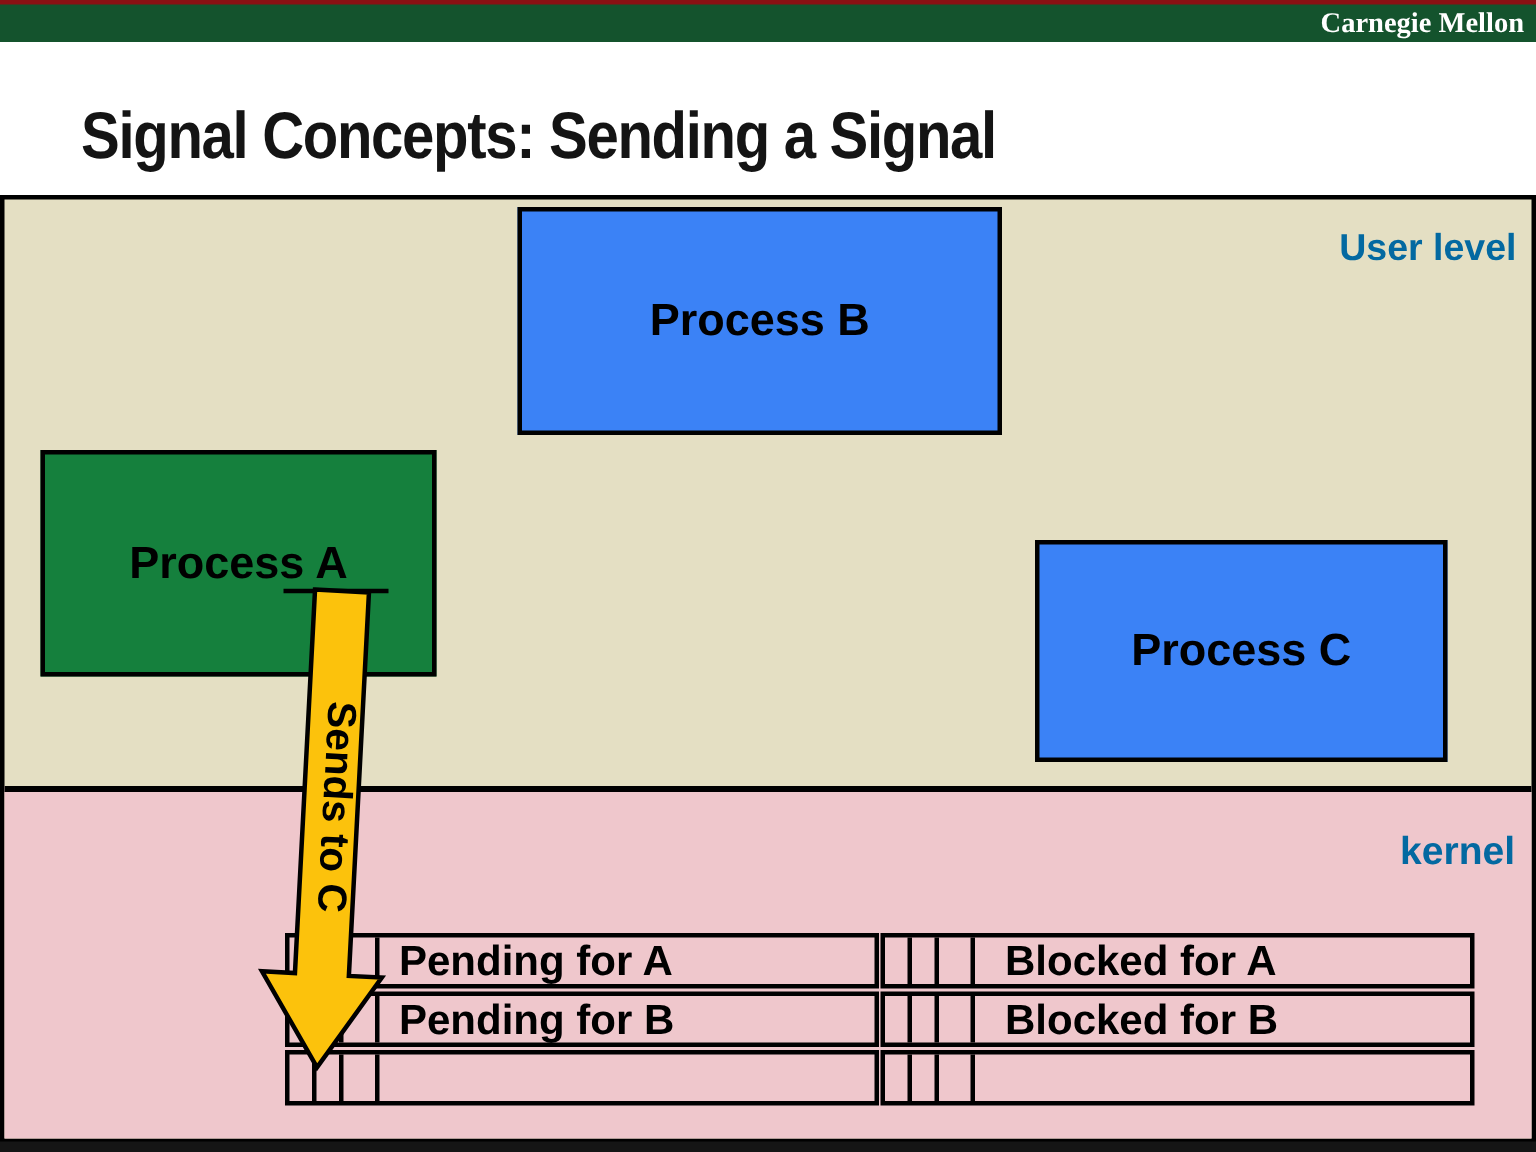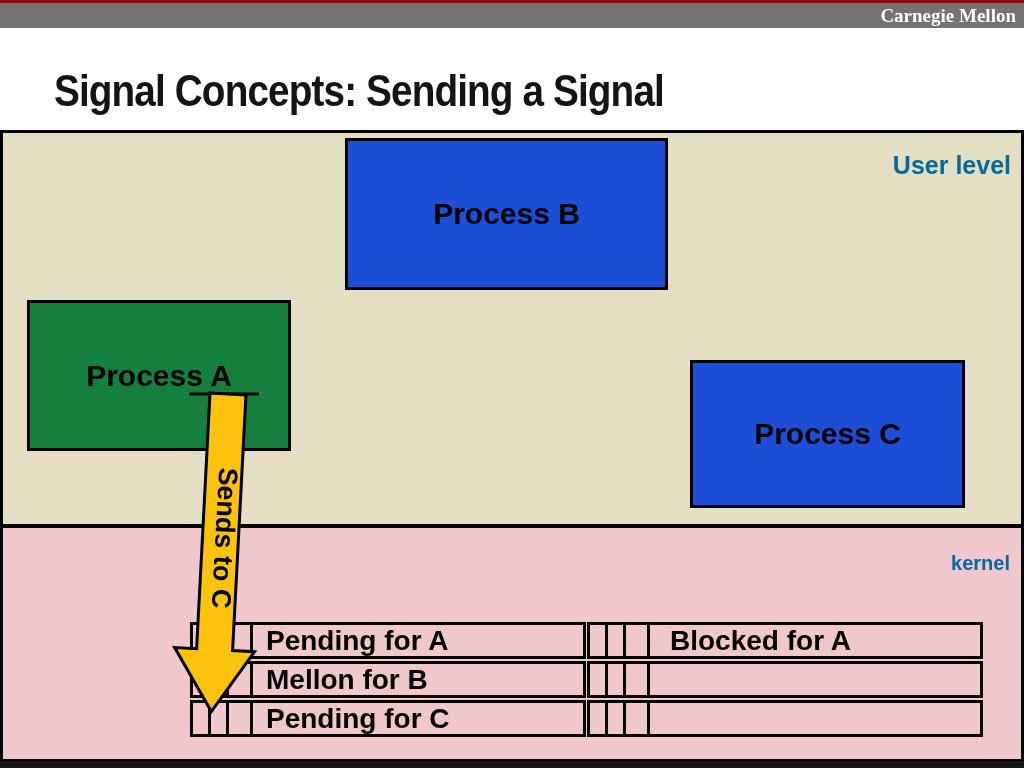--- a/index.html
+++ b/index.html
@@ -3,21 +3,21 @@
 <meta charset="utf-8">
 <style>
   html,body{margin:0;padding:0;background:#fff;}
   #slide{
     position:relative;width:1024px;height:768px;overflow:hidden;
     font-family:"Liberation Sans",sans-serif;background:#fff;
   }
   
   .topbar{
     position:absolute;left:0;top:0;width:1024px;height:28px;
-    background:#737373;border-top:3px solid #8a1013;box-sizing:border-box;
+    background:#14532d;border-top:3px solid #8a1013;box-sizing:border-box;
     display:flex;justify-content:flex-end;align-items:center;
   }
   .brand{
     color:#fff;font-family:"Liberation Serif",serif;font-weight:bold;
     font-size:19px;padding-right:8px;line-height:1;
   }
   .title{
     position:absolute;left:54px;top:66px;color:#141414;
     font-size:44px;font-weight:bold;letter-spacing:-1px;white-space:nowrap;
     transform:scaleX(0.88);transform-origin:left center;
@@ -31,26 +31,26 @@
     position:absolute;left:3px;top:524px;width:1018px;height:235px;
     background:#efc7cc;border-top:4px solid #000;box-sizing:border-box;
   }
   .bottom-strip{
     position:absolute;left:0;top:761px;width:1024px;height:7px;background:#151515;
   }
   .region-label{
     position:absolute;font-weight:bold;color:#0369a1;white-space:nowrap;
   }
   #user-level-label{top:151px;right:13px;font-size:25px;}
-  #kernel-label{top:552px;right:14px;font-size:20px;}
+  #kernel-label{top:552px;right:14px;font-size:26px;}
   
   .process{
     position:absolute;border:3px solid #000;box-sizing:border-box;
     display:flex;align-items:center;justify-content:center;
-    font-weight:bold;font-size:30px;color:#000;background:#1d4ed8;
+    font-weight:bold;font-size:30px;color:#000;background:#3b82f6;
   }
   #process-b{left:345px;top:138px;width:323px;height:152px;}
   #process-a{left:27px;top:300px;width:264px;height:151px;background:#15803d;}
   #process-c{left:690px;top:360px;width:275px;height:148px;}
   
   .sigtable{position:absolute;top:622px;}
   #pending-table{left:190px;}
   #blocked-table{left:587px;}
   .sigrow{
     width:396px;height:37px;border:3px solid #000;box-sizing:border-box;
@@ -100,41 +100,41 @@
     <div class="sigrow">
       <div class="bitcell c1"></div>
       <div class="bitcell c2"></div>
       <div class="bitcell c3"></div>
       <div class="rowlabel">Pending for A</div>
     </div>
     <div class="sigrow">
       <div class="bitcell c1"></div>
       <div class="bitcell c2"></div>
       <div class="bitcell c3"></div>
-      <div class="rowlabel">Mellon for B</div>
+      <div class="rowlabel">Pending for B</div>
     </div>
     <div class="sigrow">
       <div class="bitcell c1"></div>
       <div class="bitcell c2"></div>
       <div class="bitcell c3"></div>
-      <div class="rowlabel">Pending for C</div>
     </div>
   </div>
 
   <div id="blocked-table" class="sigtable">
     <div class="sigrow">
       <div class="bitcell c1"></div>
       <div class="bitcell c2"></div>
       <div class="bitcell c3"></div>
       <div class="rowlabel">Blocked for A</div>
     </div>
     <div class="sigrow">
       <div class="bitcell c1"></div>
       <div class="bitcell c2"></div>
       <div class="bitcell c3"></div>
+      <div class="rowlabel">Blocked for B</div>
     </div>
     <div class="sigrow">
       <div class="bitcell c1"></div>
       <div class="bitcell c2"></div>
       <div class="bitcell c3"></div>
     </div>
   </div>
 
   <svg id="arrow-svg" viewBox="0 0 1024 768">
     <line x1="189" y1="394" x2="259" y2="394" stroke="#000" stroke-width="3"></line>

